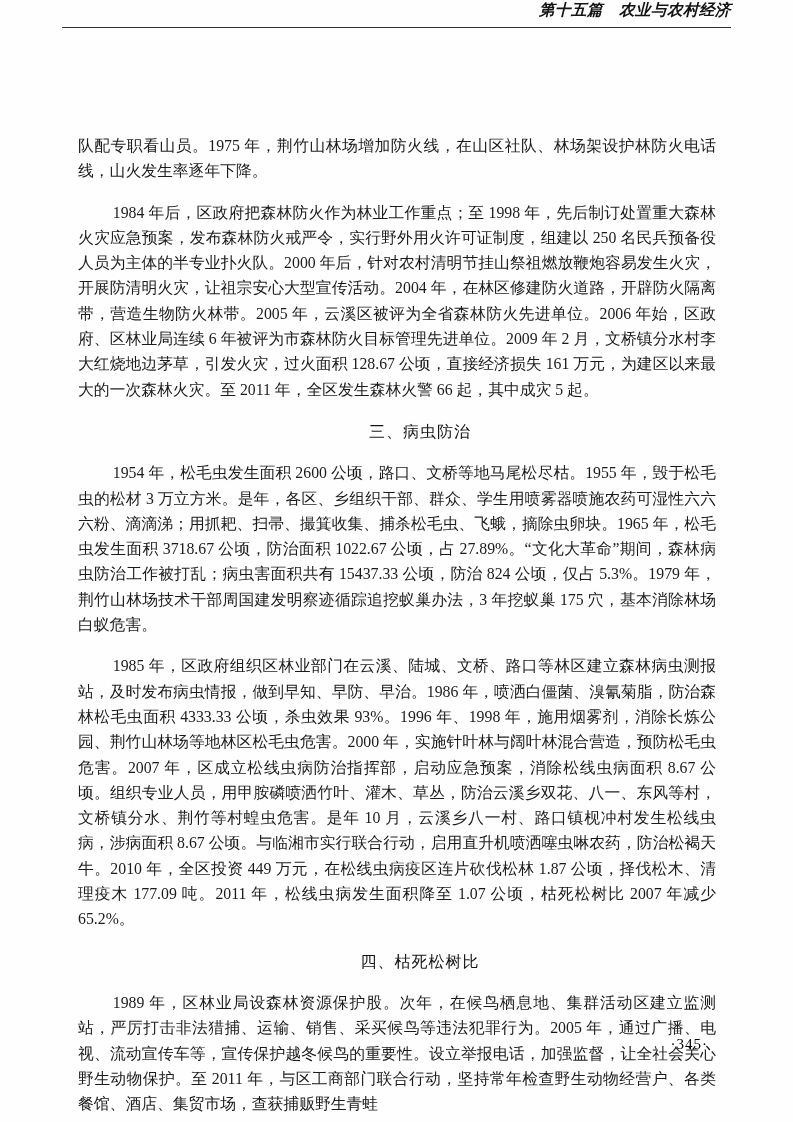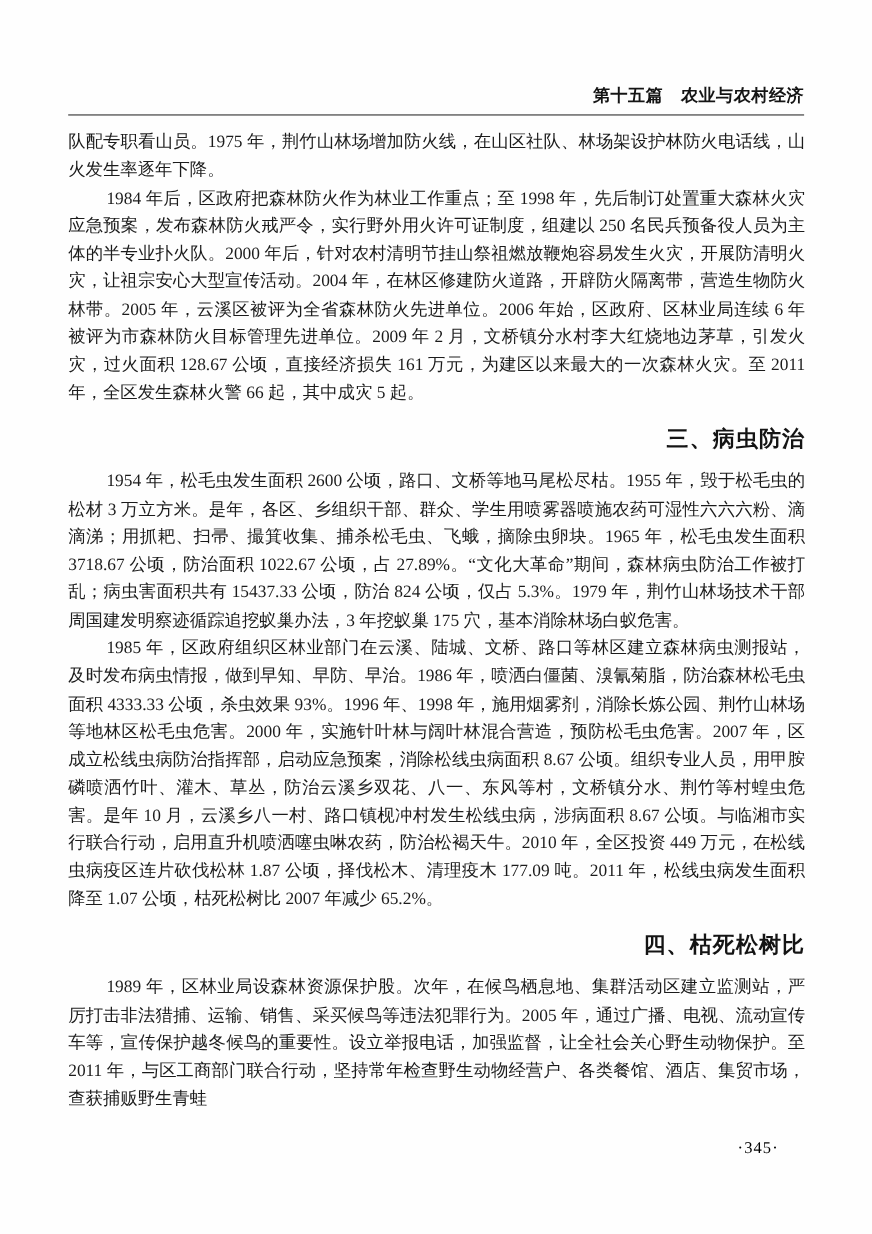--- a/index.html
+++ b/index.html
@@ -15,60 +15,60 @@
     overflow: hidden;
     color: #1b1b1b;
   }
   .page-header {
     position: absolute;
     left: 62px;
     right: 62px;
     top: 0;
   }
   .header-title {
-    margin-top: 77px;
     text-align: right;
     font-family: "Liberation Sans", "DejaVu Sans", sans-serif;
     font-weight: bold;
     font-size: 15.5px;
     letter-spacing: 0.5px;
     color: #141414;
+    font-style: italic;
   }
   .header-rule {
     margin-top: 6px;
     border: 0;
     border-top: 1.6px solid #2f2f2f;
     height: 0;
   }
   .page-content {
     position: absolute;
     left: 62px;
     right: 61px;
     top: 117px;
     font-family: "Liberation Serif", "DejaVu Serif", serif;
     font-size: 15.8px;
     line-height: 25.3px;
     text-align: justify;
     color: #1b1b1b;
   }
   .page-content p.paragraph {
-    margin: 0;
+    margin: 16px;
     text-indent: 2.2em;
   }
   .page-content p.paragraph.no-indent {
     text-indent: 0;
   }
   .page-content h3.heading {
     font-family: "Liberation Sans", "DejaVu Sans", sans-serif;
-    font-size: 20px;
-    font-weight: bold;
+    font-size: 16px;
+    font-weight: normal;
     color: #141414;
     margin: 17px 0 13px 0;
     padding-left: 46px;
-    text-align: right;
+    text-align: center;
     letter-spacing: 1px;
   }
   .page-footer {
     position: absolute;
     right: 85px;
     top: 1036px;
     font-family: "Liberation Serif", "DejaVu Serif", serif;
     font-size: 15px;
     color: #000000;
     letter-spacing: 1px;

